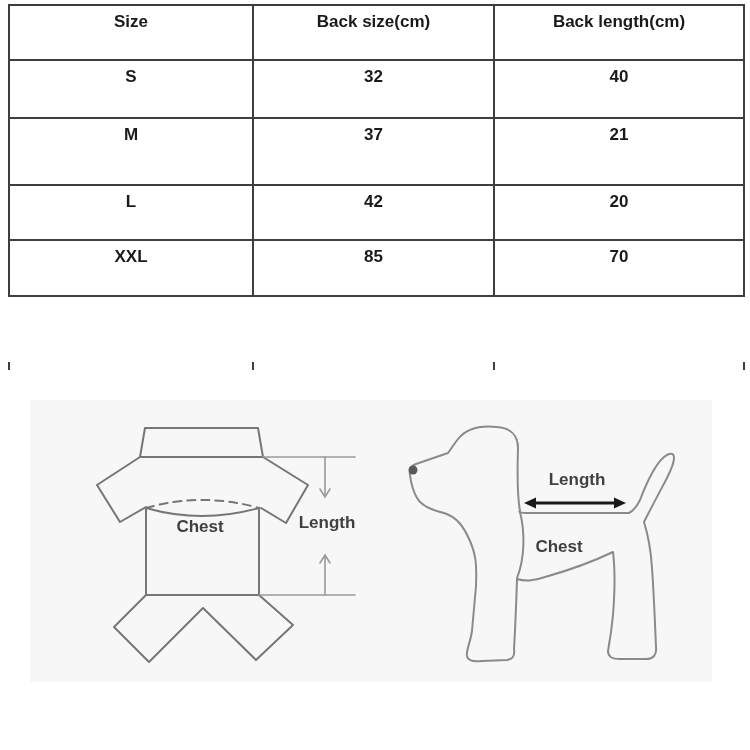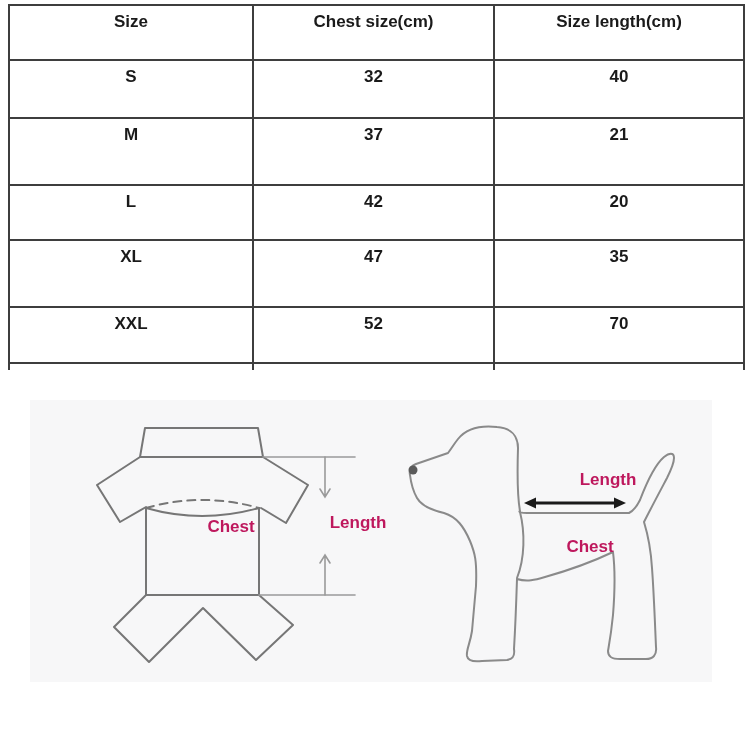--- a/index.html
+++ b/index.html
@@ -42,63 +42,57 @@
     width: 682px; height: 282px;
     background: #f7f7f8;
   }
   .diagram-panel svg { position: absolute; left: 0; top: 0; }
 
   .dlabel {
     position: absolute;
     transform: translate(-50%, -50%);
     font-weight: bold;
     font-size: 17px;
-    color: #be185d;
+    color: #404040;
     white-space: nowrap;
-    margin-left: 31px;
   }
 </style>
 </head>
 <body>
 
 <table class="size-table">
   <colgroup>
     <col style="width:244px">
       <col style="width:241px">
       <col style="width:250px">
   </colgroup>
   <tbody>
       <tr style="height:55px">
     <th>Size</th>
-    <th>Chest size(cm)</th>
-    <th>Size length(cm)</th>
+    <th>Back size(cm)</th>
+    <th>Back length(cm)</th>
   </tr>
   <tr style="height:58px">
     <td>S</td>
     <td>32</td>
     <td>40</td>
   </tr>
   <tr style="height:67px">
     <td>M</td>
     <td>37</td>
     <td>21</td>
   </tr>
   <tr style="height:55px">
     <td>L</td>
     <td>42</td>
     <td>20</td>
   </tr>
-  <tr style="height:67px">
-    <td>XL</td>
-    <td>47</td>
-    <td>35</td>
-  </tr>
   <tr style="height:56px">
     <td>XXL</td>
-    <td>52</td>
+    <td>85</td>
     <td>70</td>
   </tr>
 </tbody>
   </table>
 
 <div class="border-stub" style="left:8px"></div>
 <div class="border-stub" style="left:252px"></div>
 <div class="border-stub" style="left:493px"></div>
 <div class="border-stub" style="left:743px"></div>
 

